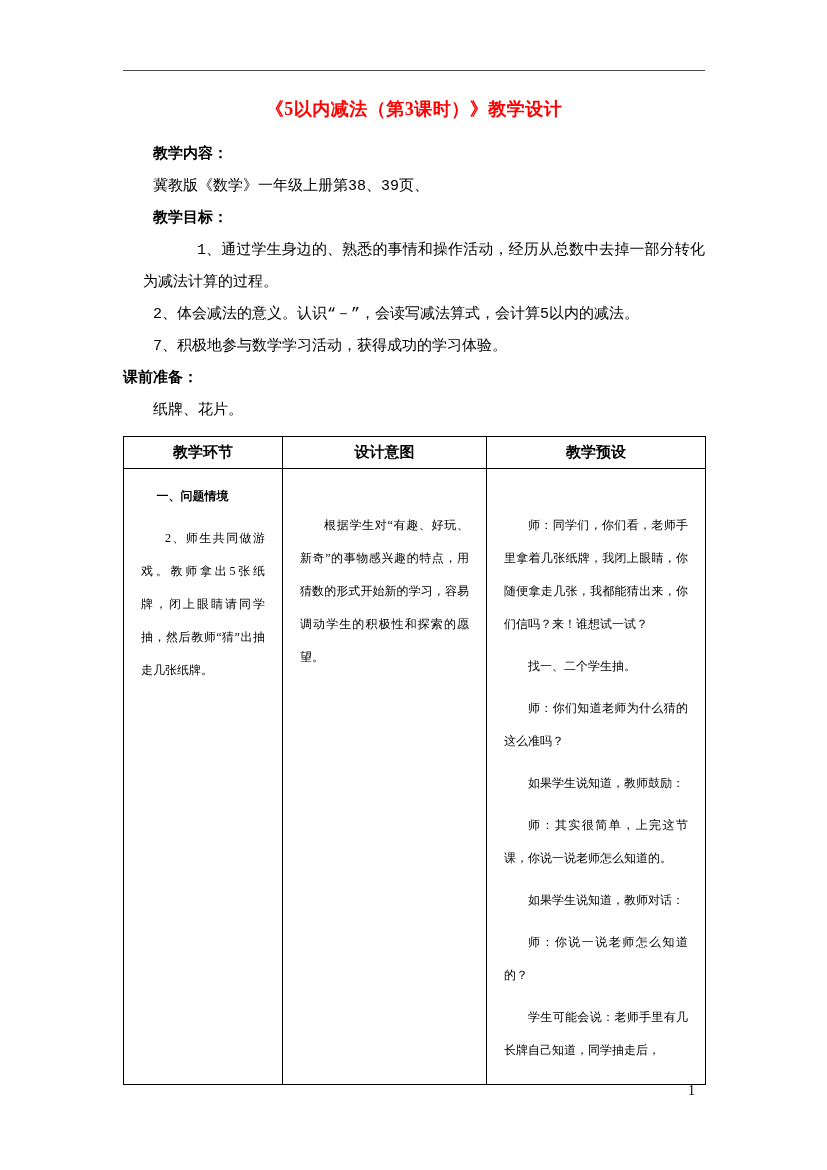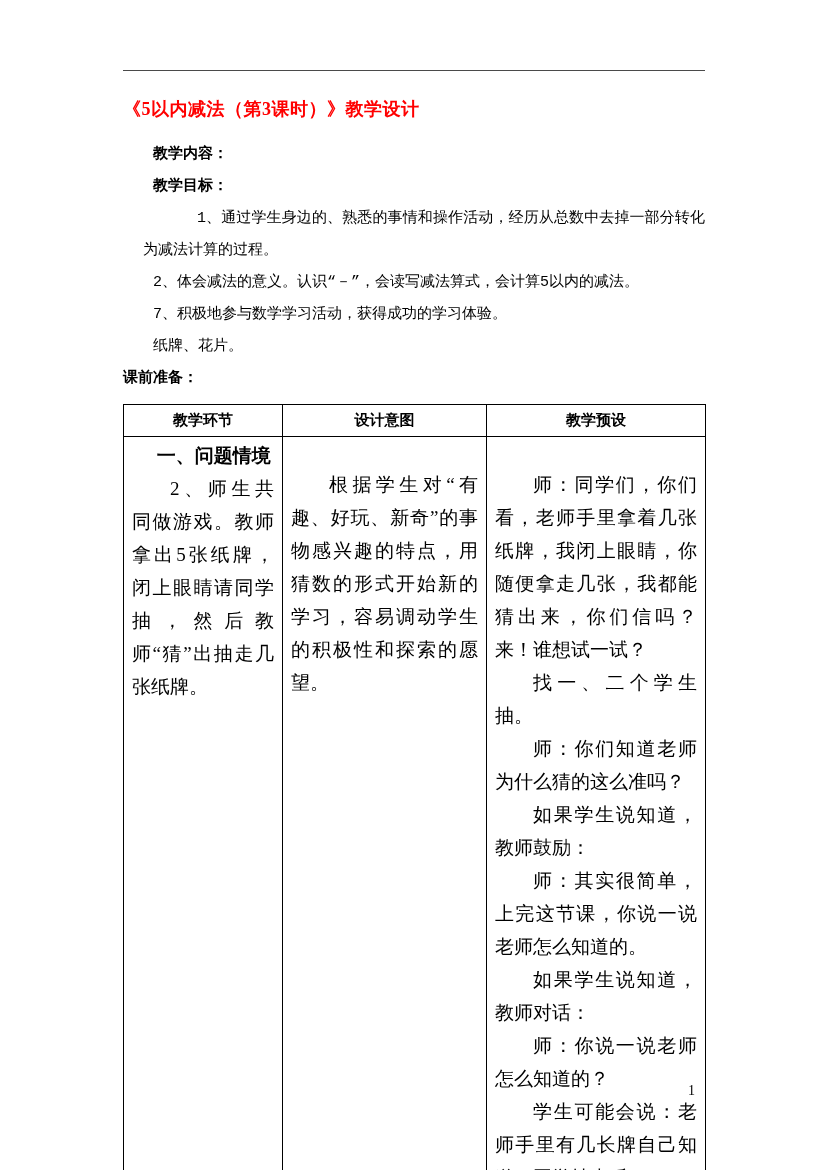--- a/index.html
+++ b/index.html
@@ -22,21 +22,21 @@
   .top-rule {
     border-top: 1px solid #4a4a4a;
     height: 0;
   }
   .doc-title {
     margin-top: 26px;
     font-size: 18px;
     line-height: 24px;
     font-weight: bold;
     color: #ff0000;
-    text-align: left;
+    text-align: center;
     letter-spacing: 0.5px;
   }
   .body-block { margin-top: 18px; font-family: Liberation Mono, monospace; }
   .para {
     margin: 0;
     font-size: 15px;
     line-height: 32px;
     text-align: justify;
     word-break: break-all;
   }
@@ -61,22 +61,22 @@
     vertical-align: middle;
     padding: 0;
   }
   .plan-table tbody tr { height: 567px; }
   .plan-table td {
     vertical-align: top;
     padding: 2px 8px 8px 8px;
   }
   td.pad-extra { padding-top: 31px; }
   .cell-para {
-    margin: 0;
-    font-size: 19px;
+    margin: 9px;
+    font-size: 12px;
     line-height: 33px;
     text-align: justify;
     word-break: break-all;
     text-indent: 2em;
   }
   .cell-head {
     text-indent: 1.3em;
     font-weight: bold;
   }
   .page-number {
@@ -91,26 +91,27 @@
 <body>
 
 <div class="content">
 
   <div class="top-rule"></div>
 
   <div class="doc-title">《5以内减法（第3课时）》教学设计</div>
 
   <div class="body-block">
     <p class="para ind2 bold">教学内容：</p>
+    <p class="para ind2">冀教版《数学》一年级上册第38、39页、</p>
     <p class="para ind2 bold">教学目标：</p>
     <p class="para ind4">1、通过学生身边的、熟悉的事情和操作活动，经历从总数中去掉一部分转化为减法计算的过程。</p>
     <p class="para ind2">2、体会减法的意义。认识“－”，会读写减法算式，会计算5以内的减法。</p>
     <p class="para ind2">7、积极地参与数学学习活动，获得成功的学习体验。</p>
+    <p class="para bold">课前准备：</p>
     <p class="para ind2">纸牌、花片。</p>
-    <p class="para bold">课前准备：</p>
   </div>
 
   <table class="plan-table">
     <colgroup>
       <col style="width:159px">
       <col style="width:204px">
       <col style="width:219px">
     </colgroup>
     <thead>
       <tr>

